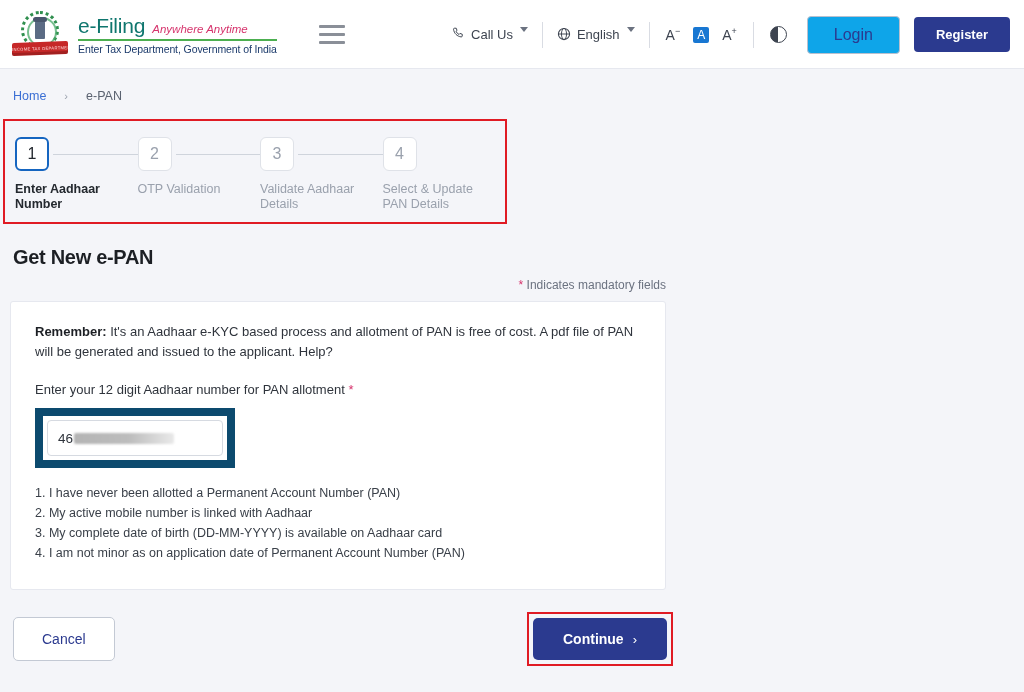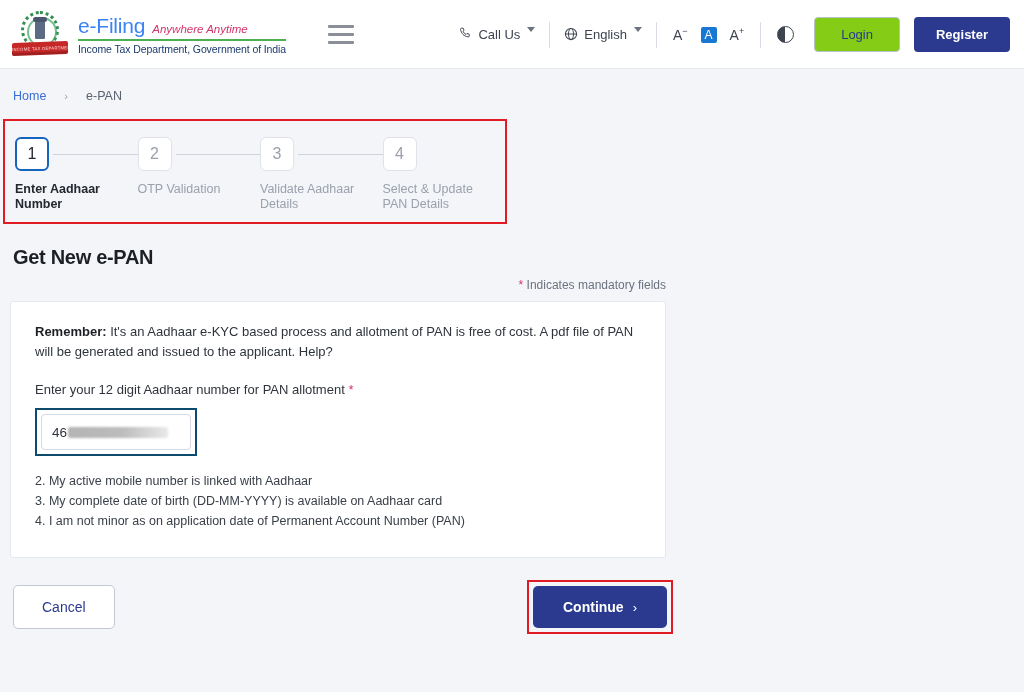--- a/index.html
+++ b/index.html
@@ -92,21 +92,21 @@
   .brand { margin-left: 6px; }
   .brand-top {
     display: flex;
     align-items: baseline;
     gap: 7px;
     border-bottom: 2px solid #4caf50;
     padding-bottom: 1px;
   }
   .brand-name {
     font-size: 21px;
-    color: #3b82f6;
+    color: #0f766e;
     letter-spacing: -.2px;
   }
   .brand-tag {
     font-size: 11.5px;
     font-style: italic;
     font-weight: normal;
     color: #d6336c;
   }
   .brand-sub {
     font-size: 10.5px;
@@ -161,23 +161,23 @@
   }
   .contrast {
     width: 17px; height: 17px; border-radius: 50%;
     border: 1.6px solid #3d4450;
     background: linear-gradient(90deg, #3d4450 50%, #ffffff 50%);
     margin: 0 16px;
     cursor: pointer;
   }
   .btn-login {
     border: 1px solid #b9c0ce;
-    background: #84cc16;
+    background: #0ea5e9;
     color: #2b3a8f;
-    font-size: 13px;
+    font-size: 16px;
     padding: 9px 26px;
     border-radius: 4px;
     cursor: pointer;
     margin-left: 4px;
   }
   .btn-register {
     border: none;
     background: #2b3a8f;
     color: #fff;
     font-size: 13px;
@@ -281,22 +281,22 @@
   .remember b { color: #1c1f24; }
   .field-label {
     font-size: 13px;
     color: #2f343c;
     margin-top: 20px;
   }
   .field-label .star { color: #d6336c; }
 
   .input-annot {
     margin-top: 11px;
-    width: 162px;
-    border: 2px solid #0c4a6e;
+    width: 200px;
+    border: 8px solid #0c4a6e;
     padding: 4px;
   }
   .aadhaar-input {
     width: 100%;
     height: 36px;
     border: 1px solid #d6dae1;
     border-radius: 4px;
     background: #fff;
     display: flex;
     align-items: center;
@@ -390,21 +390,21 @@
     <div class="ribbon">
       <span>INCOME TAX DEPARTMENT</span>
     </div>
   </div>
 
   <div class="brand">
     <div class="brand-top">
       <span class="brand-name">e-Filing</span>
       <span class="brand-tag">Anywhere Anytime</span>
     </div>
-    <div class="brand-sub">Income Tax Department, Government of India</div>
+    <div class="brand-sub">Enter Tax Department, Government of India</div>
   </div>
 
   <div class="hamburger">
     <i></i>
     <i></i>
     <i></i>
   </div>
 
   <div class="header-right">
 
@@ -500,20 +500,21 @@
 
   <div class="input-annot">
     <div class="aadhaar-input" placeholder="Enter Aadhaar number">
       <span>46</span>
       <span class="redact"></span>
     </div>
   </div>
 
 
   <div class="clist">
+    <div>1. I have never been allotted a Permanent Account Number (PAN)</div>
     <div>2. My active mobile number is linked with Aadhaar</div>
     <div>3. My complete date of birth (DD-MM-YYYY) is available on Aadhaar card</div>
     <div>4. I am not minor as on application date of Permanent Account Number (PAN)</div>
   </div>
 
 </div>
 
 <div class="footer">
   <button class="btn-cancel">Cancel</button>
   <div class="continue-annot">

